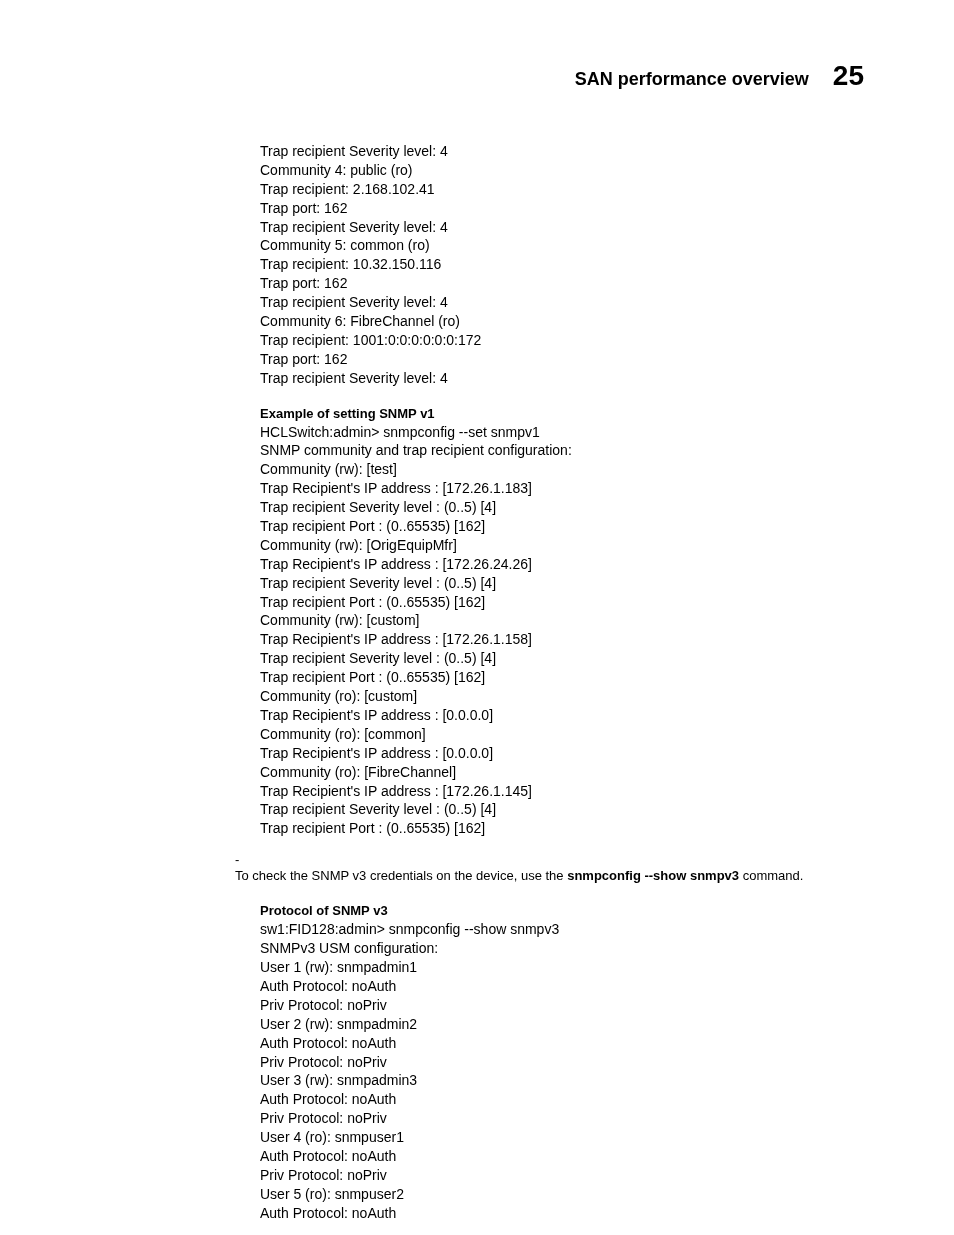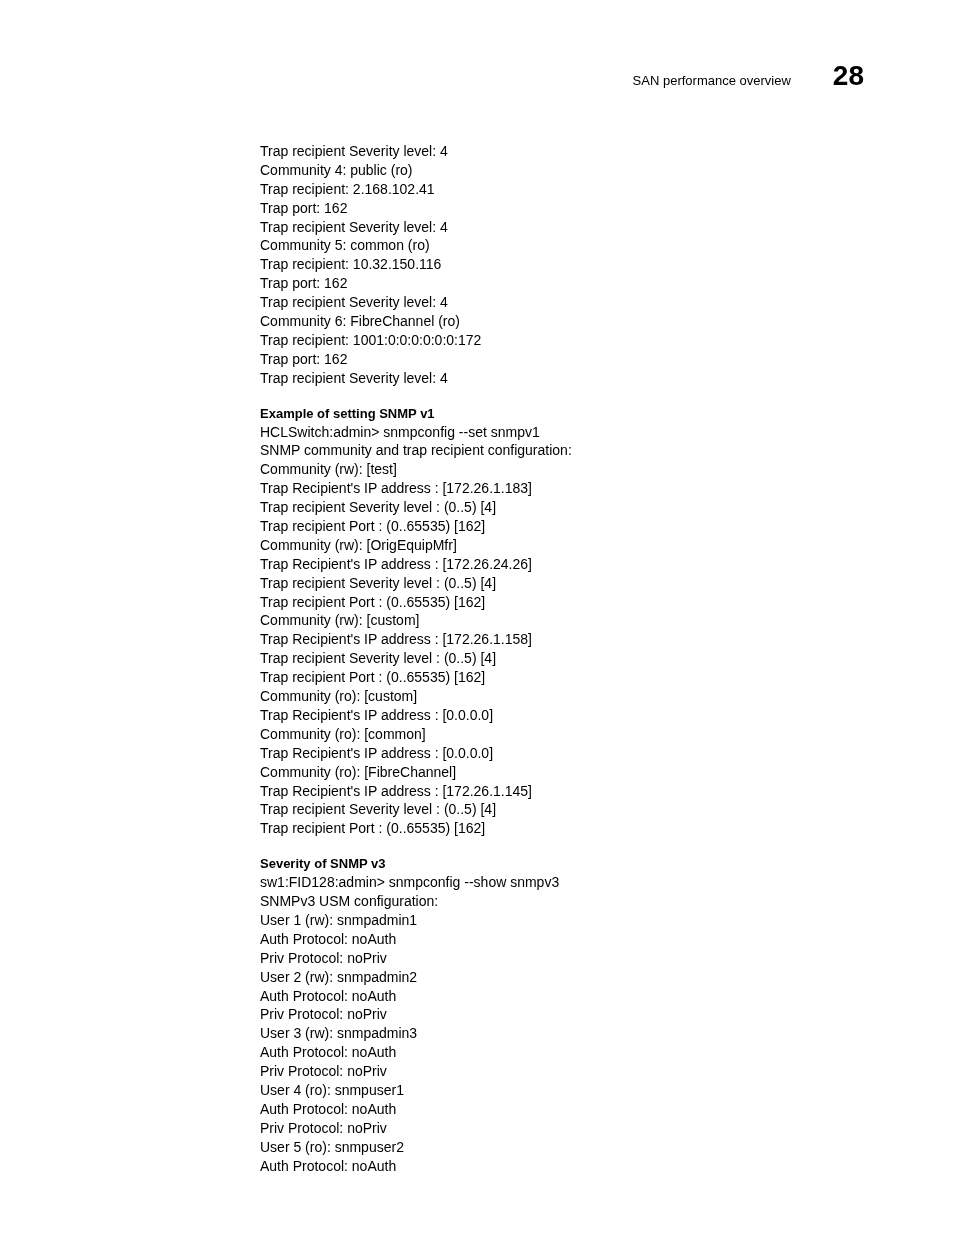--- a/index.html
+++ b/index.html
@@ -12,22 +12,23 @@
       width: 954px;
       box-sizing: border-box;
     }
     .header {
       display: flex;
       justify-content: flex-end;
       align-items: baseline;
       margin-bottom: 50px;
     }
     .header-title {
-      font-size: 13px;
-      margin-right: 42px;
+      font-size: 18px;
+      margin-right: 24px;
+      font-weight: bold;
     }
     .chapter-number {
       font-size: 28px;
       font-weight: bold;
     }
     .content {
       margin-left: 170px;
     }
     .code-block {
       font-family: Liberation Sans, sans-serif;
@@ -59,21 +60,21 @@
       font-weight: bold;
       margin-top: 18px;
       margin-bottom: 2px;
     }
   </style>
 </head>
 <body>
 
 <div class="header">
   <span class="header-title">SAN performance overview</span>
-  <span class="chapter-number">28</span>
+  <span class="chapter-number">25</span>
 </div>
 
 <div class="content">
 
   <pre class="code-block">Trap recipient Severity level: 4
 Community 4: public (ro)
 Trap recipient: 2.168.102.41
 Trap port: 162
 Trap recipient Severity level: 4
 Community 5: common (ro)
@@ -104,22 +105,28 @@
 Trap recipient Port : (0..65535) [162]
 Community (ro): [custom]
 Trap Recipient's IP address : [0.0.0.0]
 Community (ro): [common]
 Trap Recipient's IP address : [0.0.0.0]
 Community (ro): [FibreChannel]
 Trap Recipient's IP address : [172.26.1.145]
 Trap recipient Severity level : (0..5) [4]
 Trap recipient Port : (0..65535) [162]</pre>
 
+  <div class="bullet-section">
+    <span class="bullet-dash">-</span>
+    <span class="bullet-text">
+      <span>To check the SNMP v3 credentials on the device, use the </span><span class="bold">snmpconfig --show snmpv3</span><span> command.</span>
+    </span>
+  </div>
 
-  <div class="example-label">Severity of SNMP v3</div>
+  <div class="example-label">Protocol of SNMP v3</div>
 
   <pre class="code-block">sw1:FID128:admin&gt; snmpconfig --show snmpv3
 SNMPv3 USM configuration:
 User 1 (rw): snmpadmin1
 Auth Protocol: noAuth
 Priv Protocol: noPriv
 User 2 (rw): snmpadmin2
 Auth Protocol: noAuth
 Priv Protocol: noPriv
 User 3 (rw): snmpadmin3

